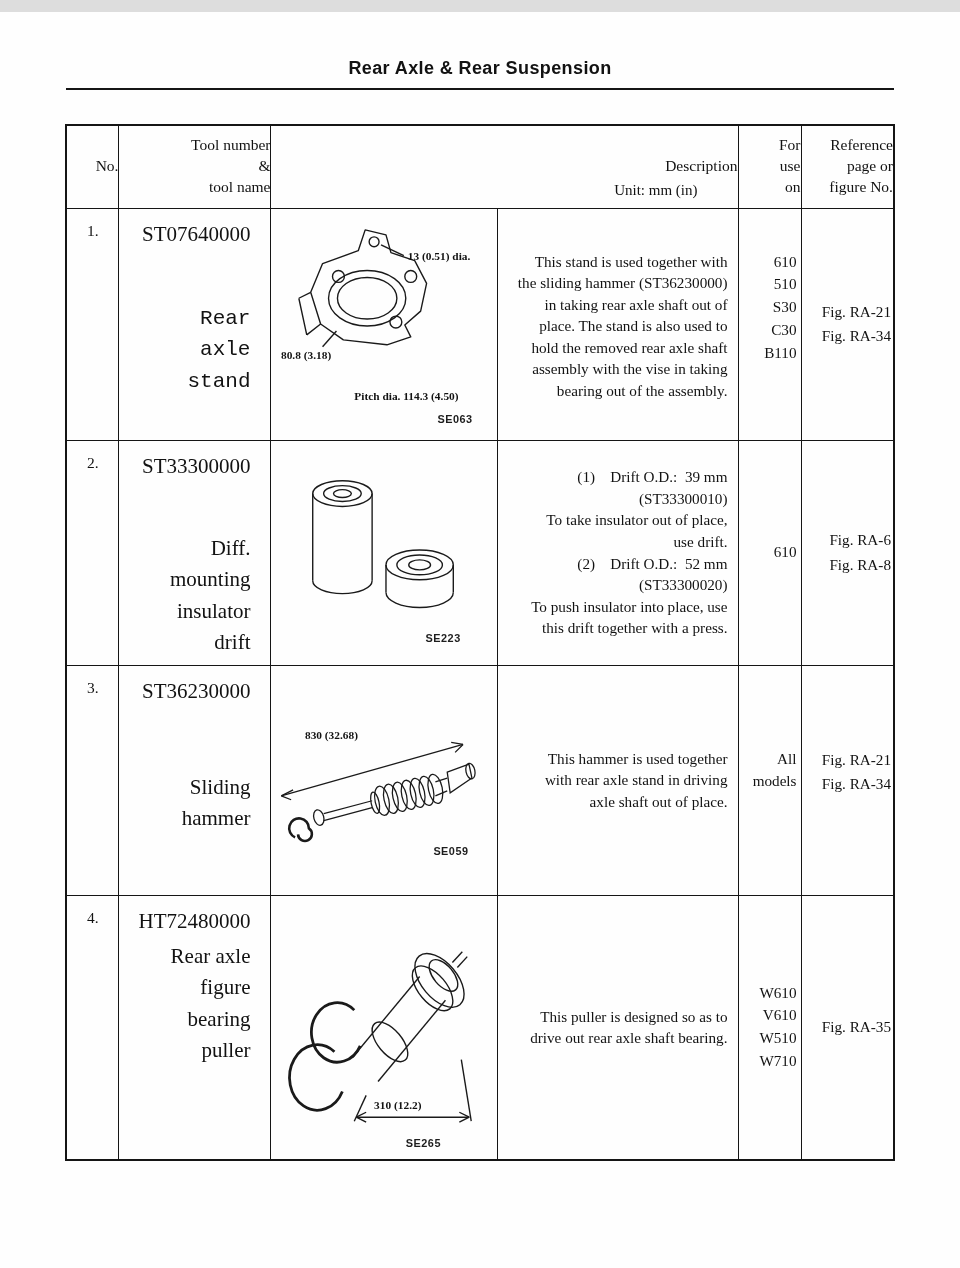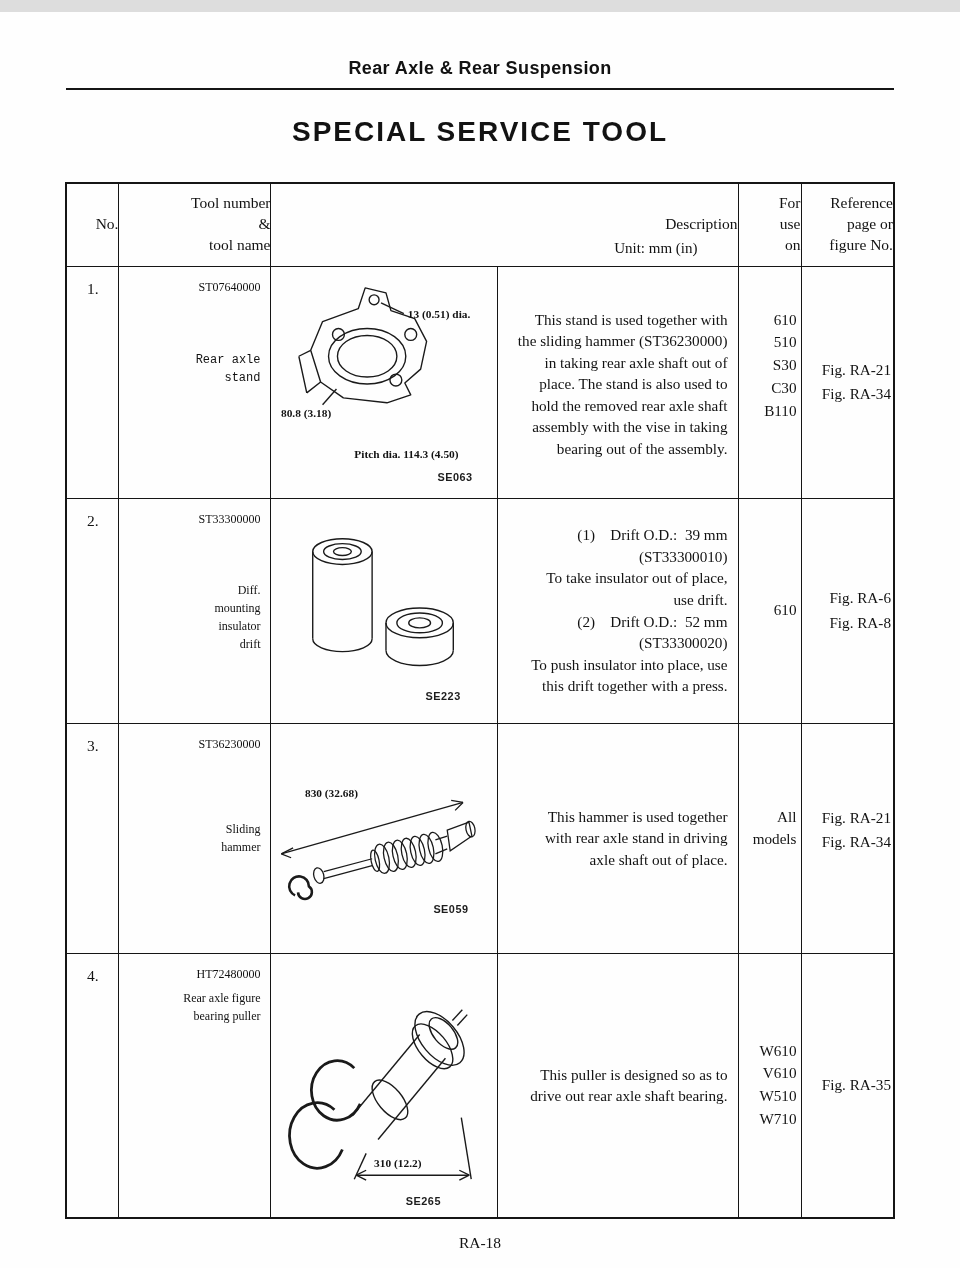--- a/index.html
+++ b/index.html
@@ -34,21 +34,21 @@
   tr.head-row { height:83px; }
   th.h-desc { position:relative; }
   .unit-label { position:absolute; right:40px; bottom:7px; font-size:15px; }
 
   tr.r1 { height:232px; }
   tr.r2 { height:225px; }
   tr.r3 { height:230px; }
   tr.r4 { height:265px; }
 
   td.c-no { text-align:center; vertical-align:top; padding-top:13px; font-size:15.5px; }
-  td.c-tool { vertical-align:top; padding:13px 10px 0 10px; font-size:12px; }
+  td.c-tool { vertical-align:top; padding:13px 20px 0 10px; font-size:21px; }
   .tool-name { margin-left:14px; line-height:1.5; }
   tr.r1 .tool-name { margin-top:56px;font-family:Liberation Mono, monospace; }
   tr.r2 .tool-name { margin-top:54px; }
   tr.r3 .tool-name { margin-top:68px; }
   tr.r4 .tool-name { margin-top:7px; }
 
   td.c-fig { vertical-align:middle; text-align:center; padding:2px 0; }
   td.c-desc { vertical-align:middle; padding:16px 10px; font-size:15.2px; line-height:1.42; }
   td.c-use  { vertical-align:middle; padding:6px 4px 6px 9px; font-size:15.2px; line-height:1.5; }
   td.c-ref  { vertical-align:middle; padding:6px 2px 6px 9px; font-size:15.2px; line-height:1.6; }
@@ -65,21 +65,20 @@
     font-family:"Liberation Sans", sans-serif; font-size:21px; color:#a9adb3;
   }
 </style>
 </head>
 <body>
 
 <div class="page">
 
   <div class="page-header">Rear Axle &amp; Rear Suspension</div>
   <hr class="header-rule">
-  <div class="page-title">SPECIAL SERVICE TOOL</div>
 
   <table class="tool-table">
     <colgroup>
       <col style="width:53px">
         <col style="width:152px">
         <col style="width:227px">
       <col style="width:240px">
         <col style="width:63px">
         <col style="width:93px">
     </colgroup>
@@ -272,14 +271,13 @@
         </td>
         <td class="c-use pre">W610
 V610
 W510
 W710</td>
         <td class="c-ref pre">Fig. RA-35</td>
       </tr>
     </tbody>
   </table>
 
-  <div class="page-footer">RA-18</div>
 </div>
 
 </body></html>

